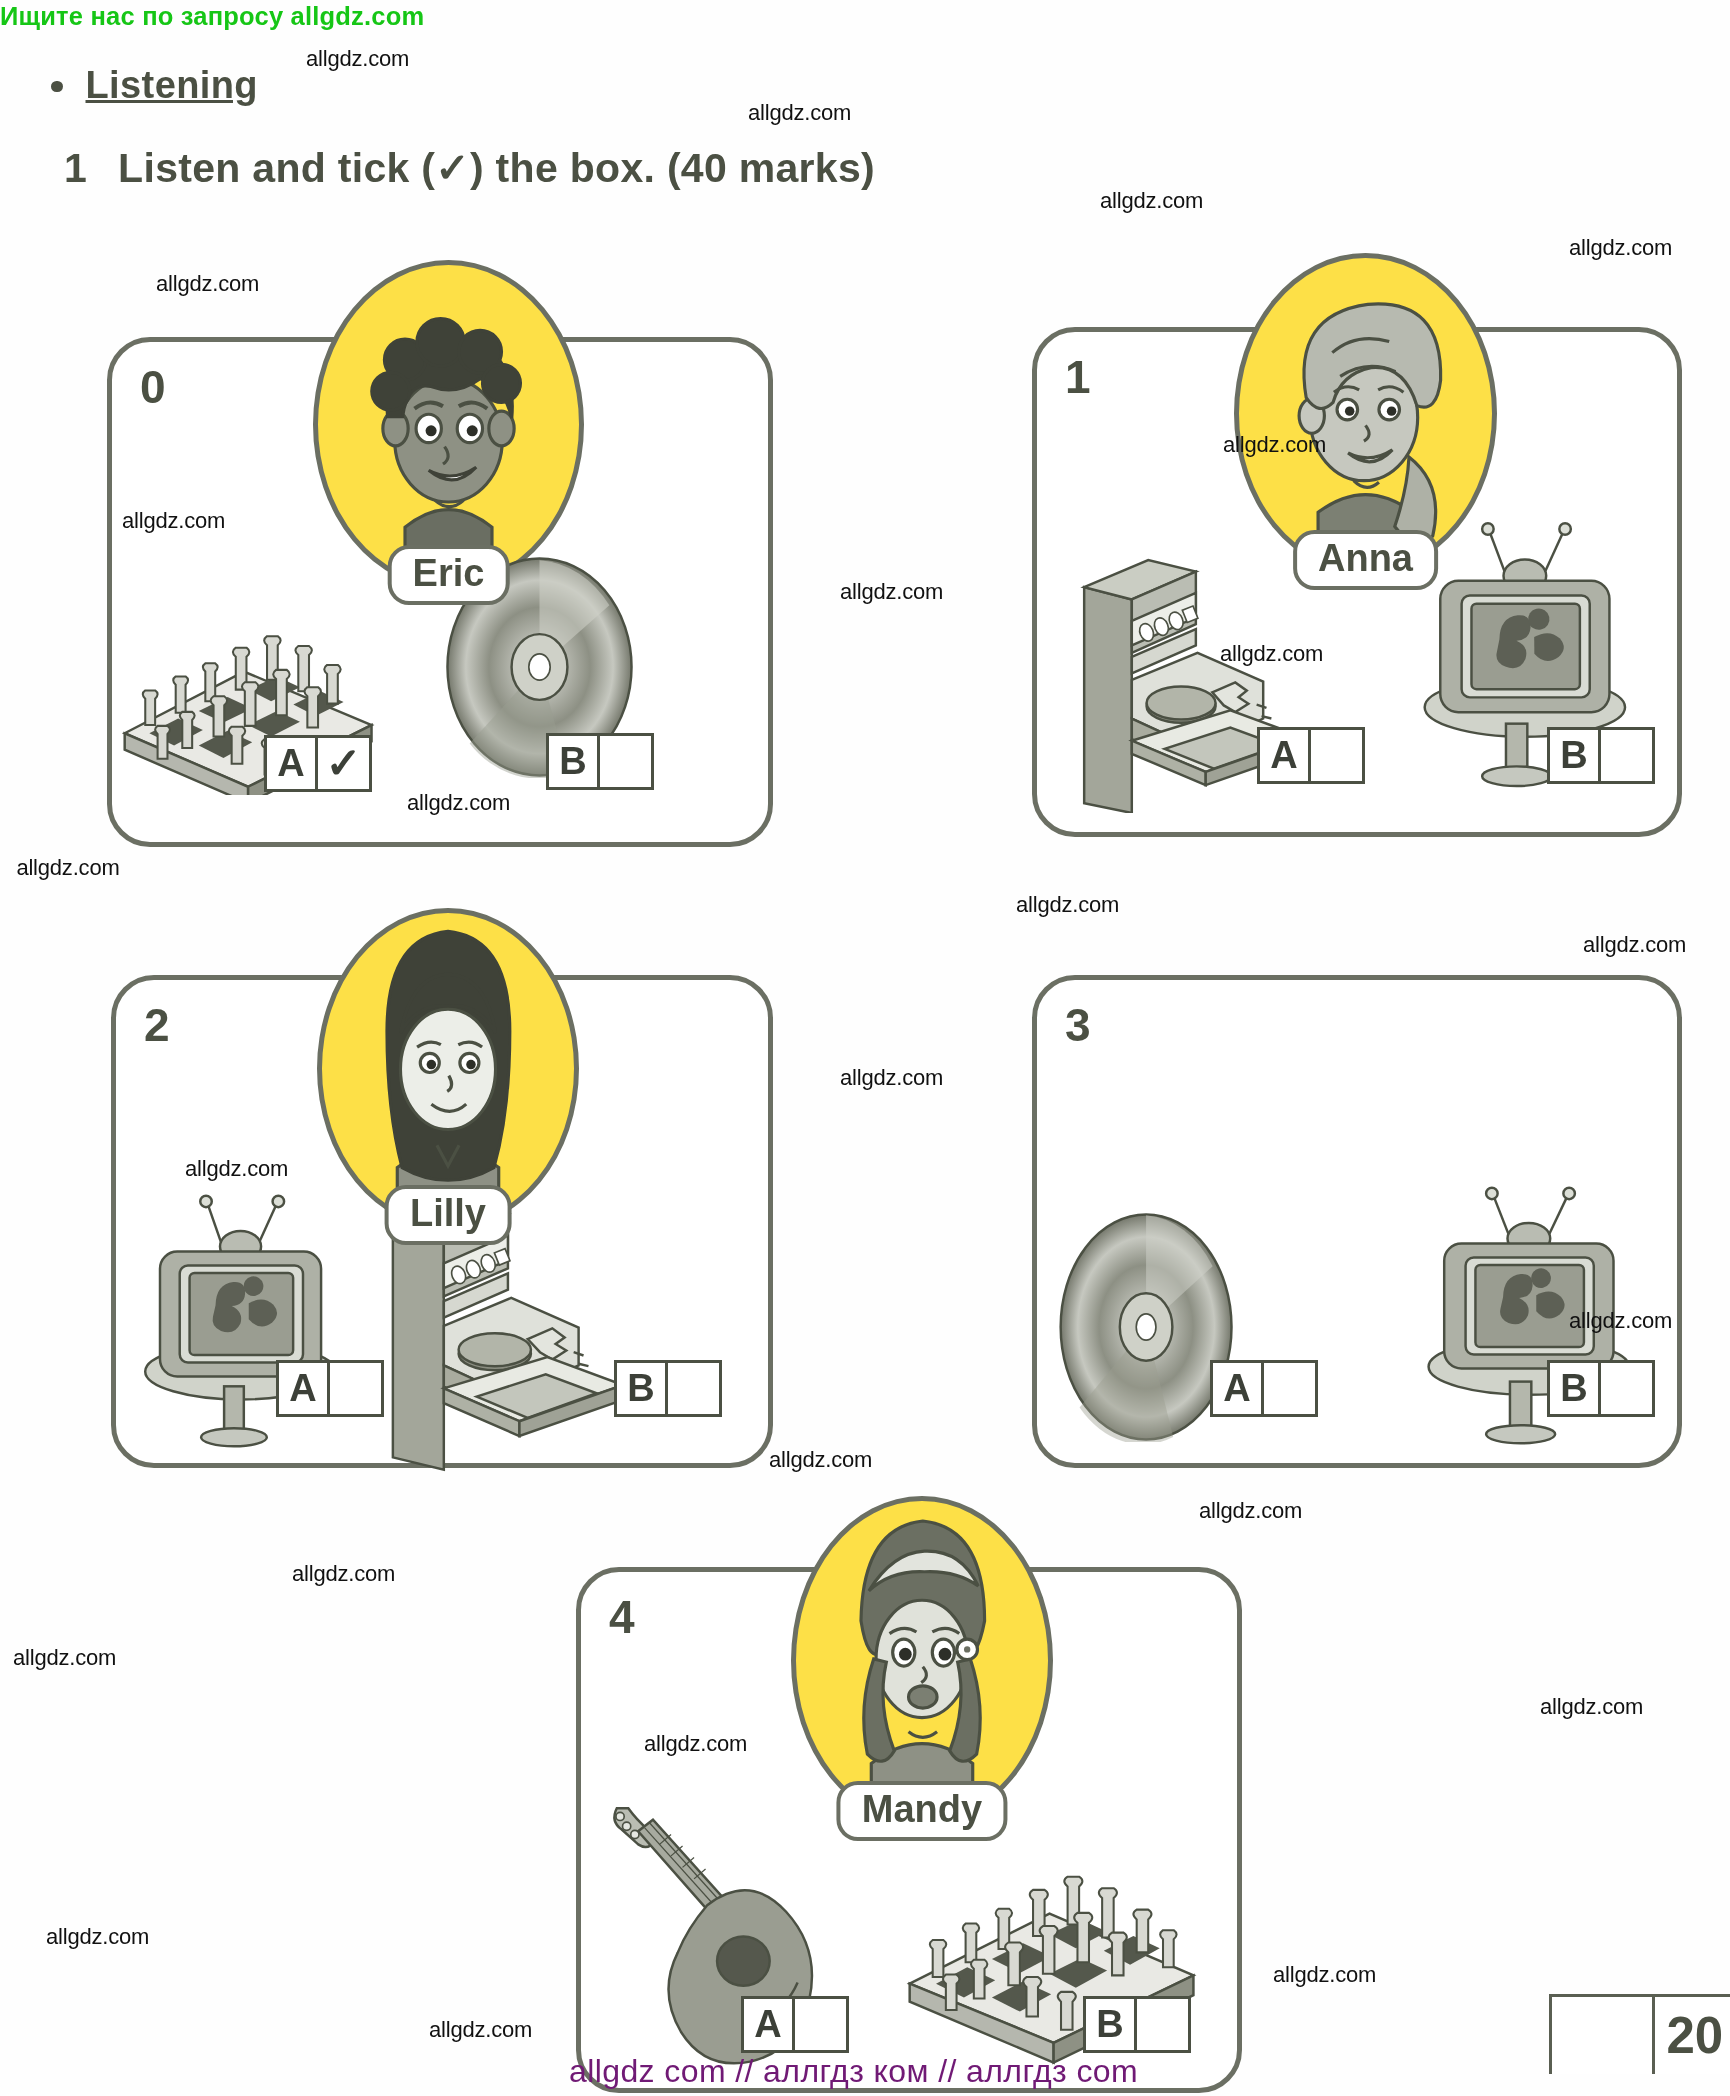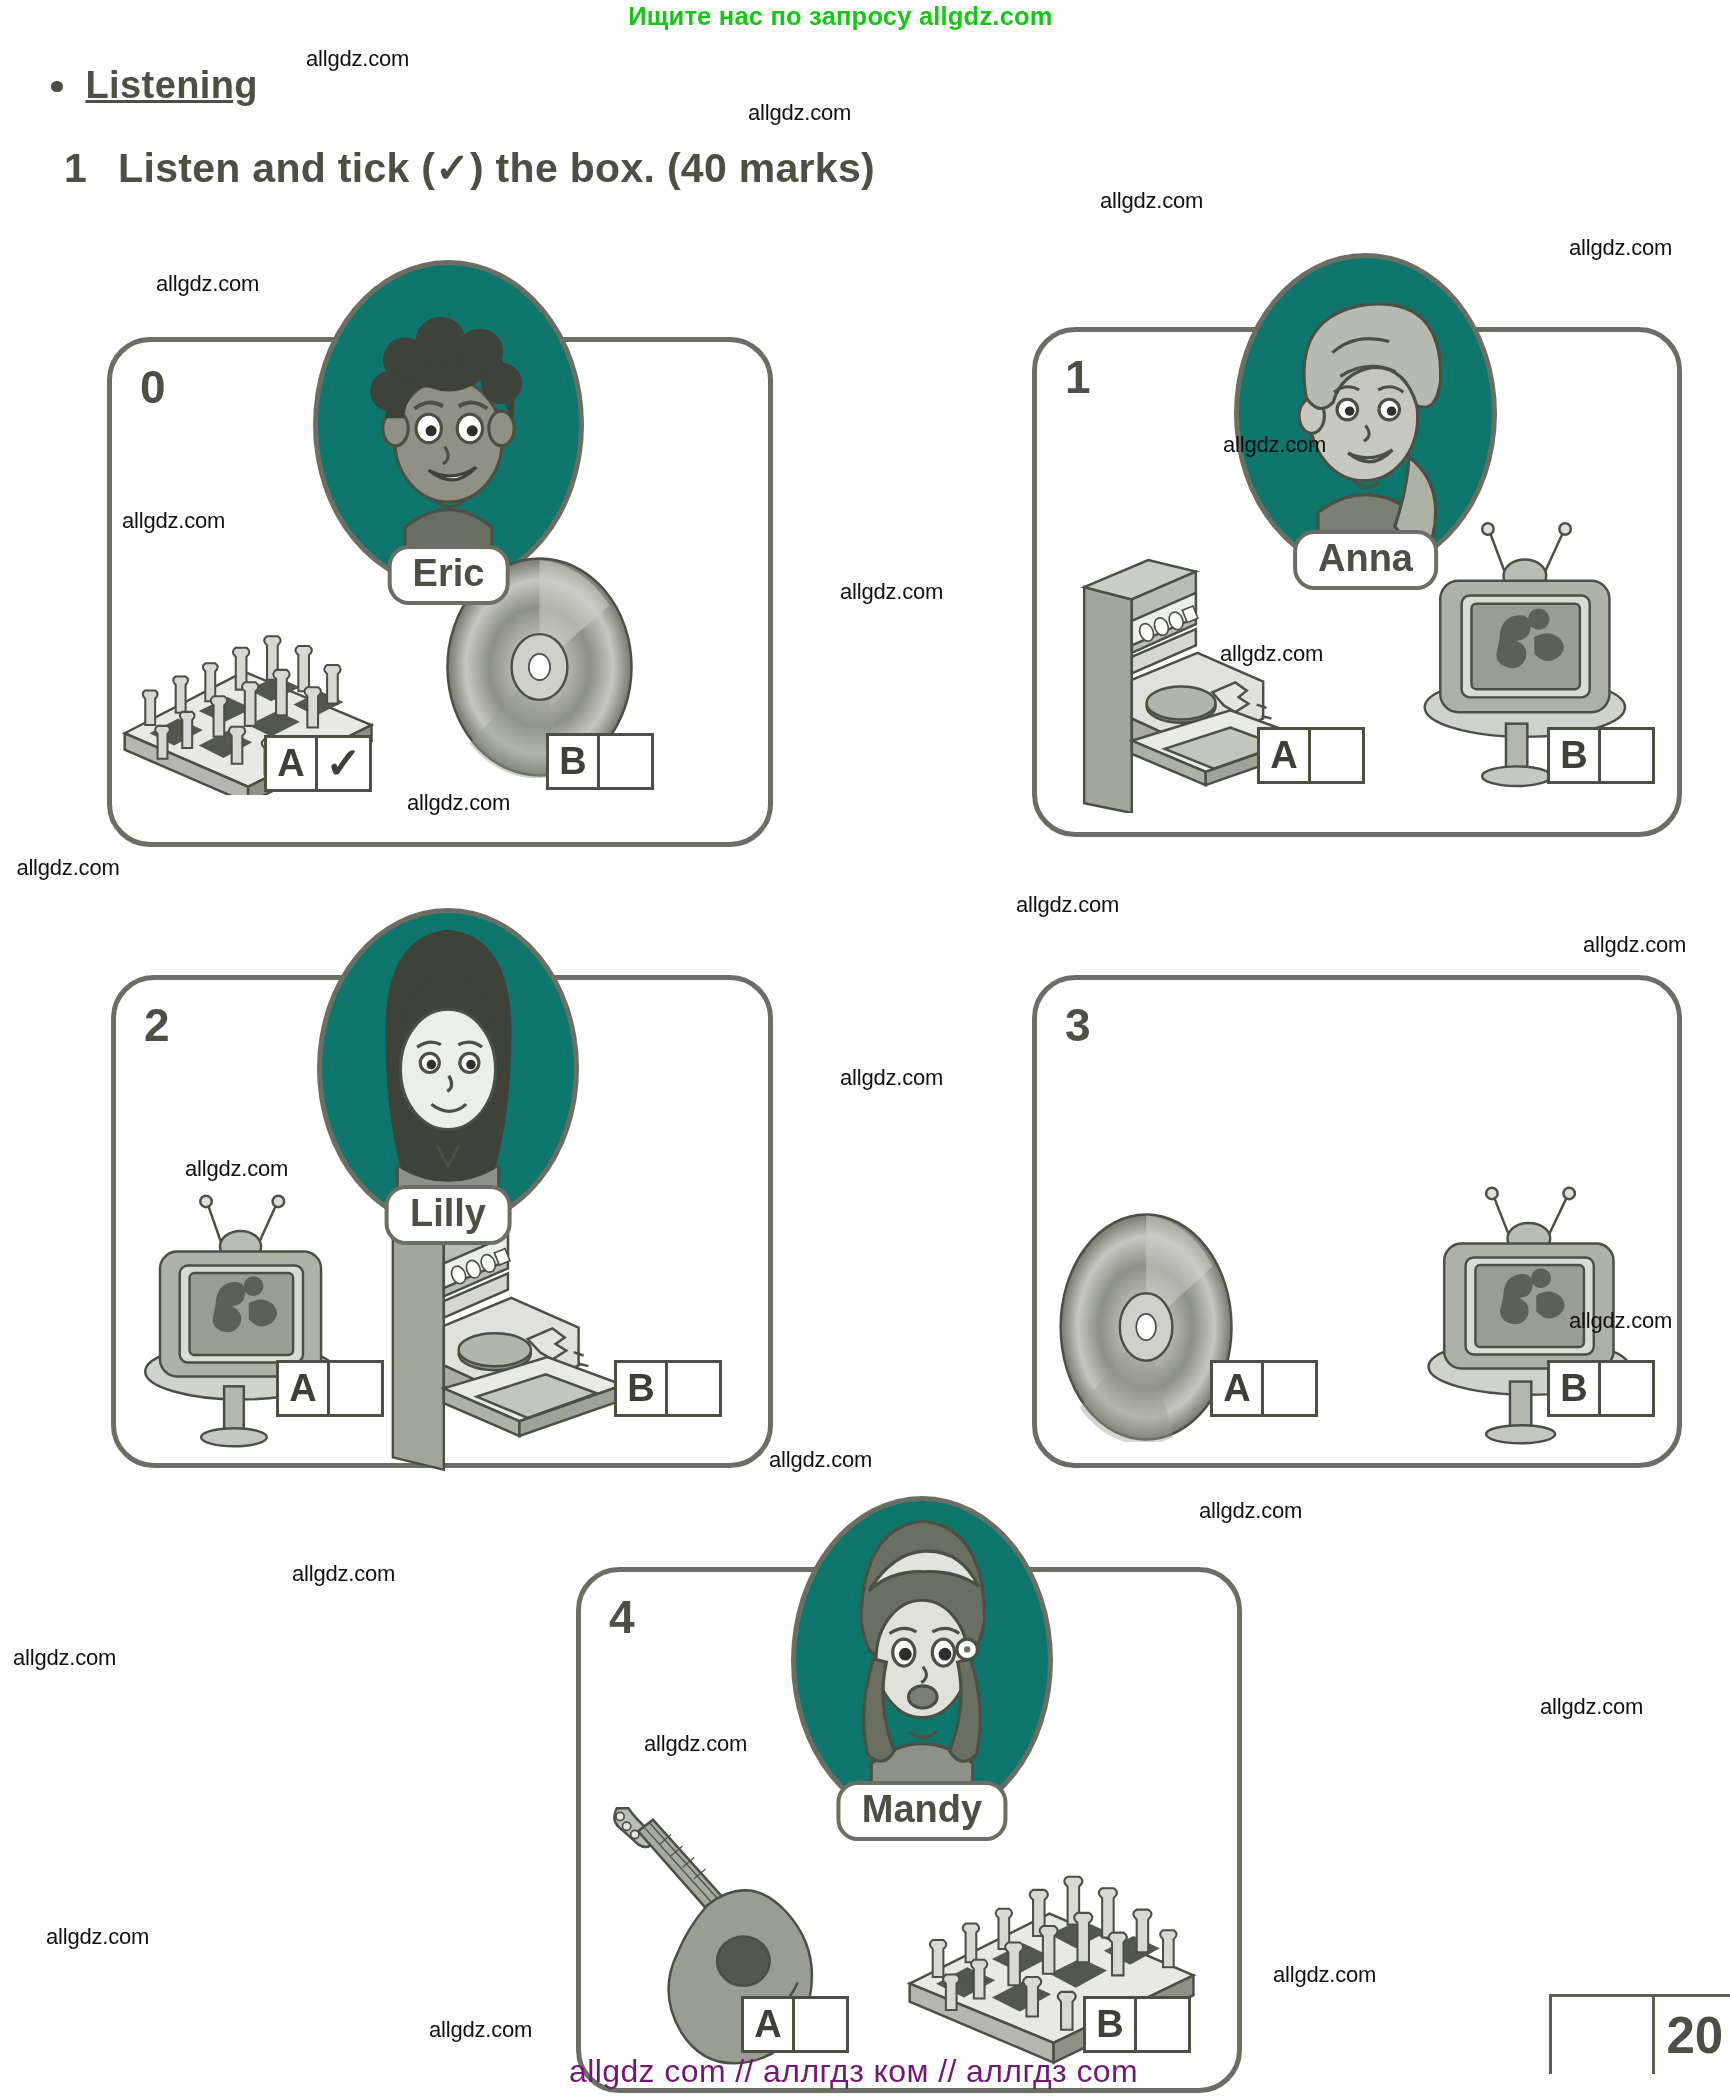--- a/index.html
+++ b/index.html
@@ -17,27 +17,25 @@
     background: #fefefe;
     overflow: hidden;
   }
 
   
   .green-banner {
     position: absolute;
     top: 1.6px;
     left: 0;
     width: 1625px;
-    text-align: center;
     color: #16c616;
     font-size: 25.5px;
     font-weight: 600;
     letter-spacing: 0.2px;
     white-space: nowrap;
-    margin-left: 28px;
   }
 
   
   .wm {
     position: absolute;
     color: #111;
     font-size: 22px;
     font-family: "Liberation Sans", sans-serif;
     white-space: nowrap;
     letter-spacing: -0.2px;
@@ -91,21 +89,21 @@
     font-size: 46px;
     font-weight: 800;
     color: #4b5043;
   }
 
   
   .avatar-oval {
     position: absolute;
     border: 5px solid #6b6f63;
     border-radius: 50%;
-    background: #0f766e;
+    background: #fde047;
     box-sizing: border-box;
     overflow: visible;
   }
   .avatar-art {
     position: absolute;
     left: 0; top: 0; right: 0; bottom: 0;
     overflow: hidden;
     border-radius: 50%;
   }
   .name-tag {

